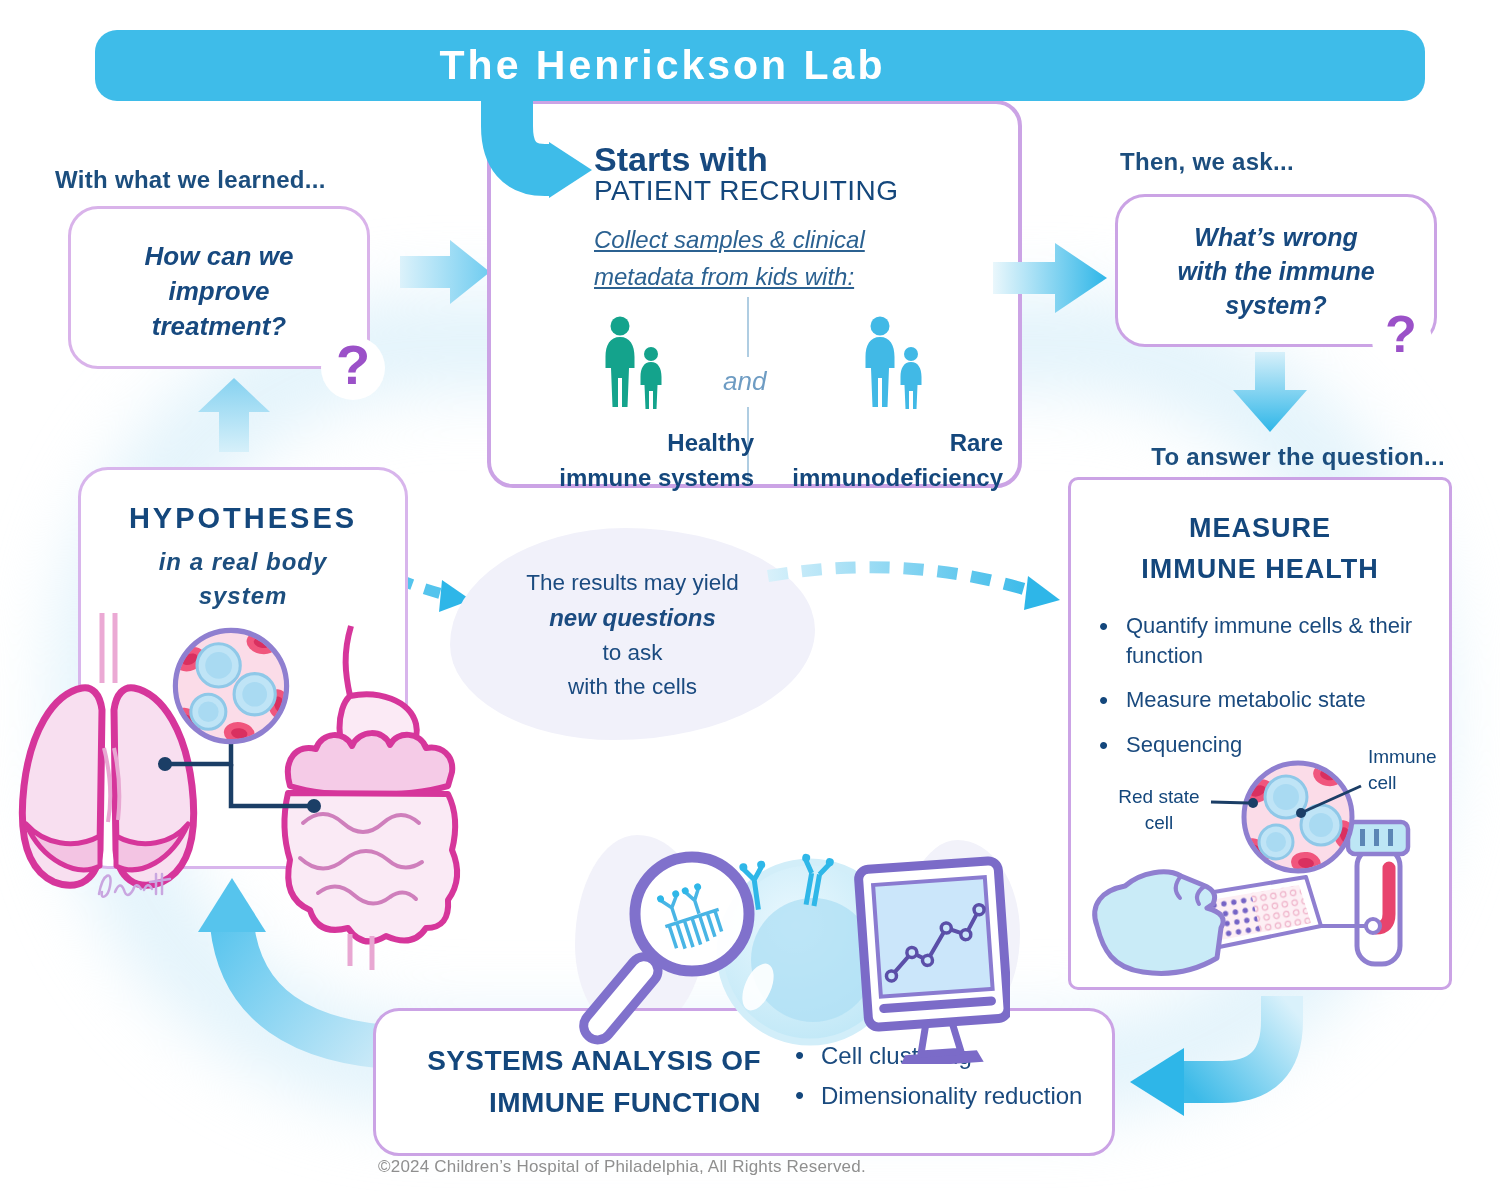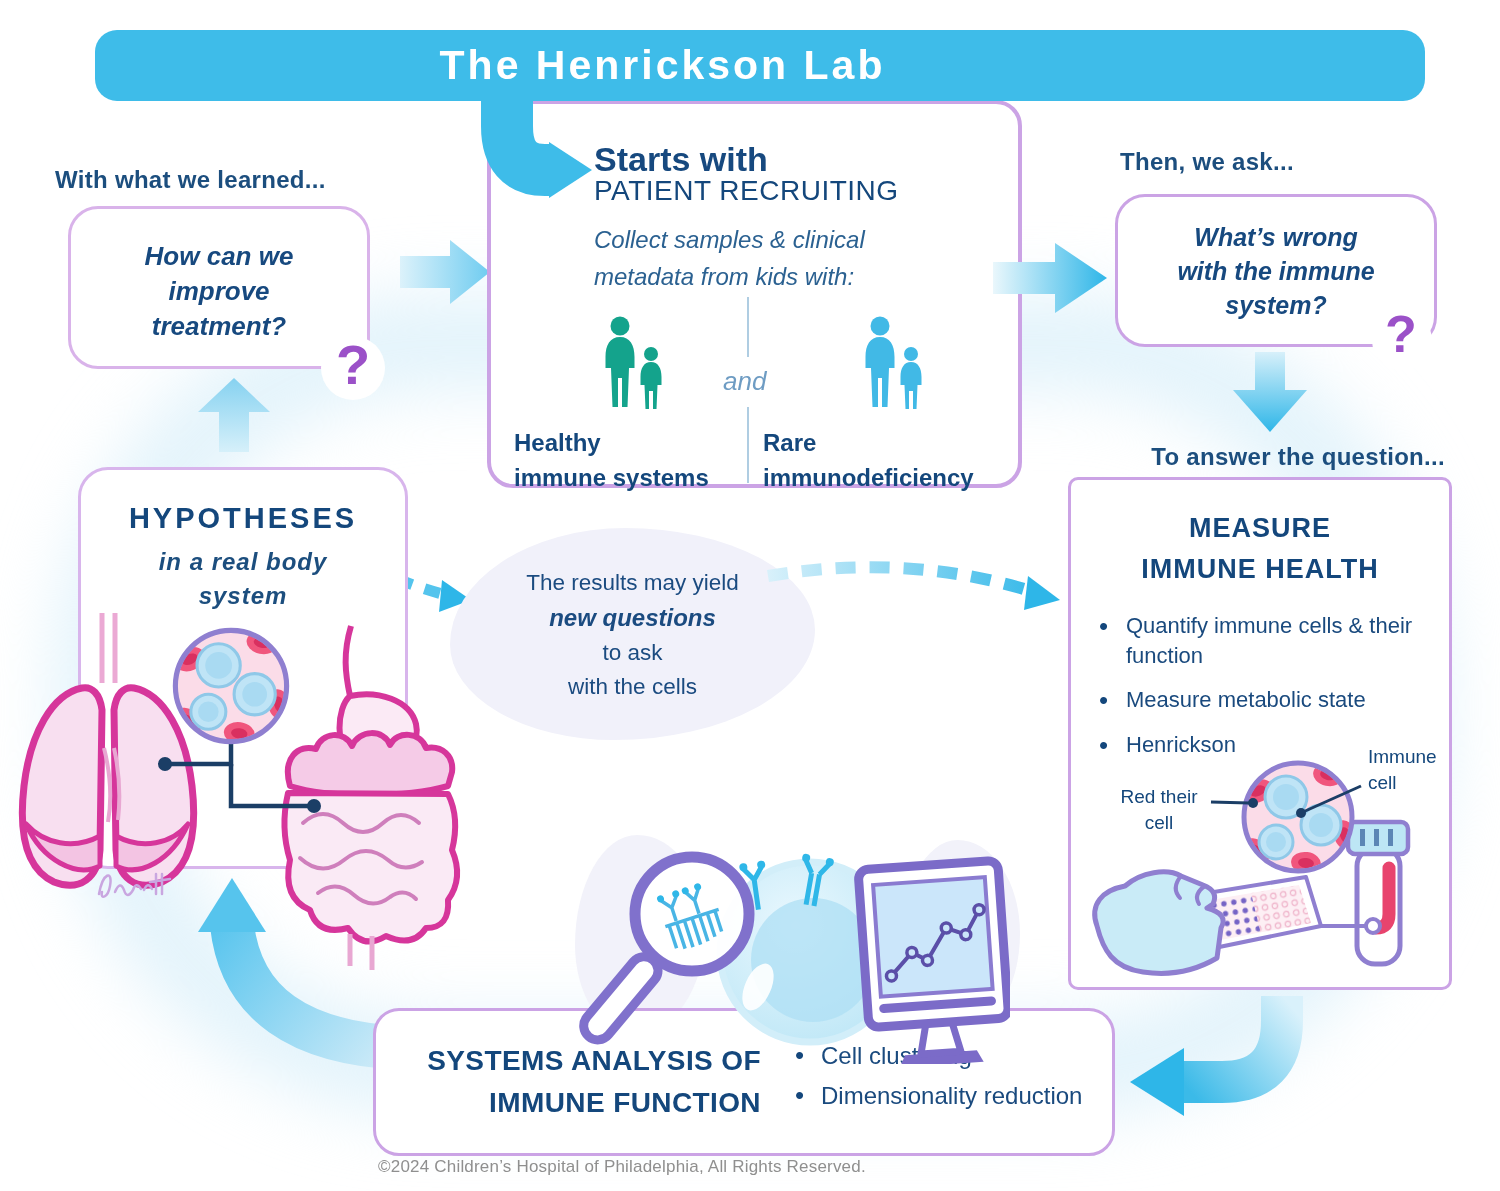--- a/index.html
+++ b/index.html
@@ -20,22 +20,22 @@
   
   .pbox{background:#ffffff;border:3px solid #CBA3E5;box-sizing:border-box;z-index:2;}
   .qbox{border-radius:30px;}
   .qtext{font-style:italic;font-weight:700;color:#17497F;text-align:center;line-height:1.35;}
   .qwrap{position:absolute;z-index:4;}
   .qcircle{position:absolute;left:0;top:0;width:64px;height:64px;background:#fff;border-radius:50%;}
   .qmark{position:absolute;left:15px;top:-4px;font-size:56px;font-weight:700;color:#9B51C8;}
   
   .rec-title1{font-size:34px;font-weight:700;color:#17497F;}
   .rec-title2{font-size:28px;font-weight:400;color:#14477C;letter-spacing:0.5px;}
-  .rec-sub{font-size:24px;font-style:italic;color:#2B6191;line-height:1.55;}
-  .grouplabel{font-size:24px;font-weight:700;color:#14477C;text-align:left;line-height:1.45;}
+  .rec-sub{font-size:24px;font-style:italic;color:#2B6191;line-height:1.55;text-decoration:underline;}
+  .grouplabel{font-size:24px;font-weight:700;color:#14477C;text-align:right;line-height:1.45;}
   .andlabel{font-size:26px;font-style:italic;color:#6E9CC3;}
   .vdiv{position:absolute;width:2px;background:#AFCDE2;}
   
   .mtitle{font-size:27px;font-weight:800;color:#14477C;text-align:center;letter-spacing:1px;line-height:1.5;}
   .mbullets{margin:0;padding:0;list-style:none;}
   .mbullets li{position:relative;font-size:22px;color:#1A4A7E;line-height:1.35;margin-bottom:15px;padding-left:33px;}
   .mbullets li::before{content:"•";position:absolute;left:6px;top:-2px;font-size:26px;color:#14477C;}
   .celllabel{font-size:19px;color:#14477C;line-height:1.35;z-index:3;}
   
   .ttitle{font-size:29px;font-weight:800;color:#14477C;text-align:center;letter-spacing:3px;line-height:1.55;}
@@ -201,29 +201,29 @@
   <div class="abs lead" style="left:1093px;top:443px;width:352px;text-align:right;">To answer the question...</div>
 
   <div class="abs pbox" style="left:1068px;top:477px;width:384px;height:513px;border-radius:10px;">
     <div class="mtitle" style="margin-top:28px;">
       <div>MEASURE</div>
       <div>IMMUNE HEALTH</div>
     </div>
     <ul class="mbullets" style="margin:22px 12px 0 22px;">
       <li>Quantify immune cells &amp; their function</li>
       <li>Measure metabolic state</li>
-      <li>Henrickson</li>
+      <li>Sequencing</li>
     </ul>
 
     <div class="abs celllabel" style="left:297px;top:264px;">
       <div>Immune</div>
       <div>cell</div>
     </div>
     <div class="abs celllabel" style="left:36px;top:304px;width:104px;text-align:center;">
-      <div>Red their</div>
+      <div>Red state</div>
       <div>cell</div>
     </div>
 
     <svg class="abs" style="left:10px;top:250px;" width="364" height="255" viewBox="0 0 364 255">
       <defs>
         <pattern id="pdots" width="10" height="10" patternUnits="userSpaceOnUse" patternTransform="rotate(-9)">
           <circle cx="4" cy="4" r="2.7" fill="#7564C6"></circle>
         </pattern>
         <pattern id="ppink" width="10" height="10" patternUnits="userSpaceOnUse" patternTransform="rotate(-9)">
           <circle cx="4" cy="4" r="2.7" fill="none" stroke="#F0B9CE" stroke-width="1.4"></circle>

